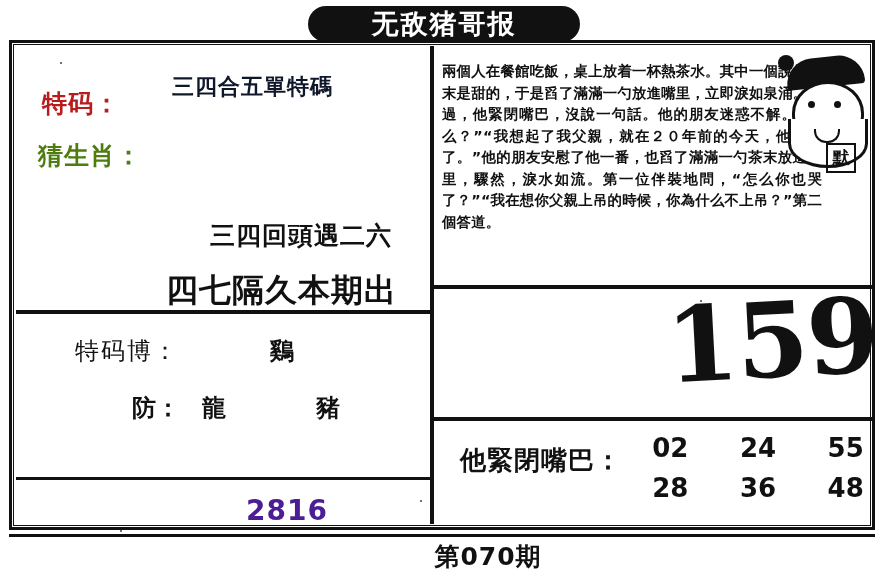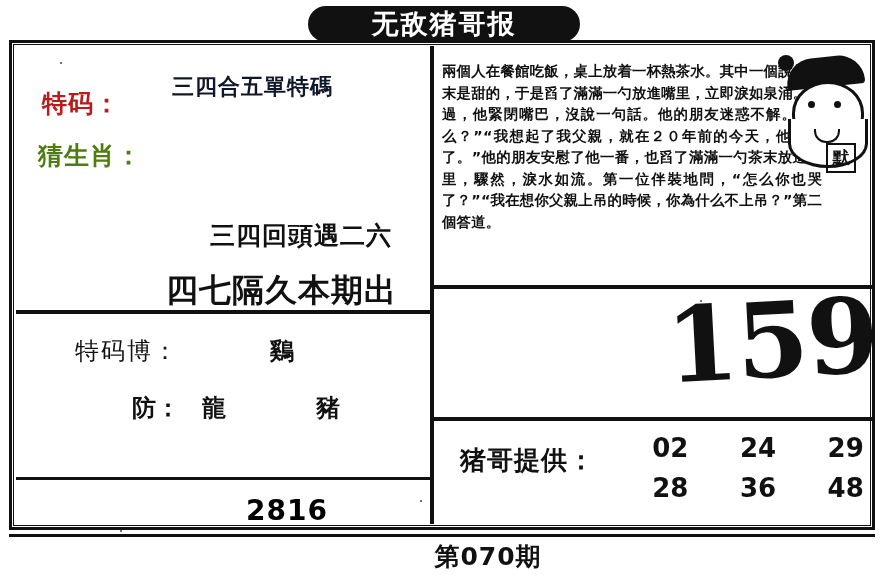--- a/index.html
+++ b/index.html
@@ -221,21 +221,21 @@
     font-weight: bold;
     color: #111;
     letter-spacing: 3px;
   }
   .row-mima-value {
     position: absolute;
     left: 230px;
     top: 447px;
     font-size: 28px;
     font-weight: bold;
-    color: #000000;
+    color: #4c1d95;
     letter-spacing: 1px;
   }
 
   
   .right-col {
     position: absolute;
     left: 434px;
     top: 47px;
     width: 440px;
     height: 476px;
@@ -481,26 +481,26 @@
       <div class="mouth"></div>
       <div class="stamp">默</div>
     </div>
 
     <div class="h-rule-right"></div>
 
     <div class="linggan-value">159</div>
 
     <div class="h-rule-right2"></div>
 
-    <div class="provide-label">猪哥提供：</div>
+    <div class="provide-label">他緊閉嘴巴：</div>
     <div class="nums">
       <div class="nums-row">
         <span>02</span>
         <span>24</span>
-        <span>29</span>
+        <span>55</span>
       </div>
       <div class="nums-row">
         <span>28</span>
         <span>36</span>
         <span>48</span>
       </div>
     </div>
   </div>
 
   <div class="footer-rule"></div>

